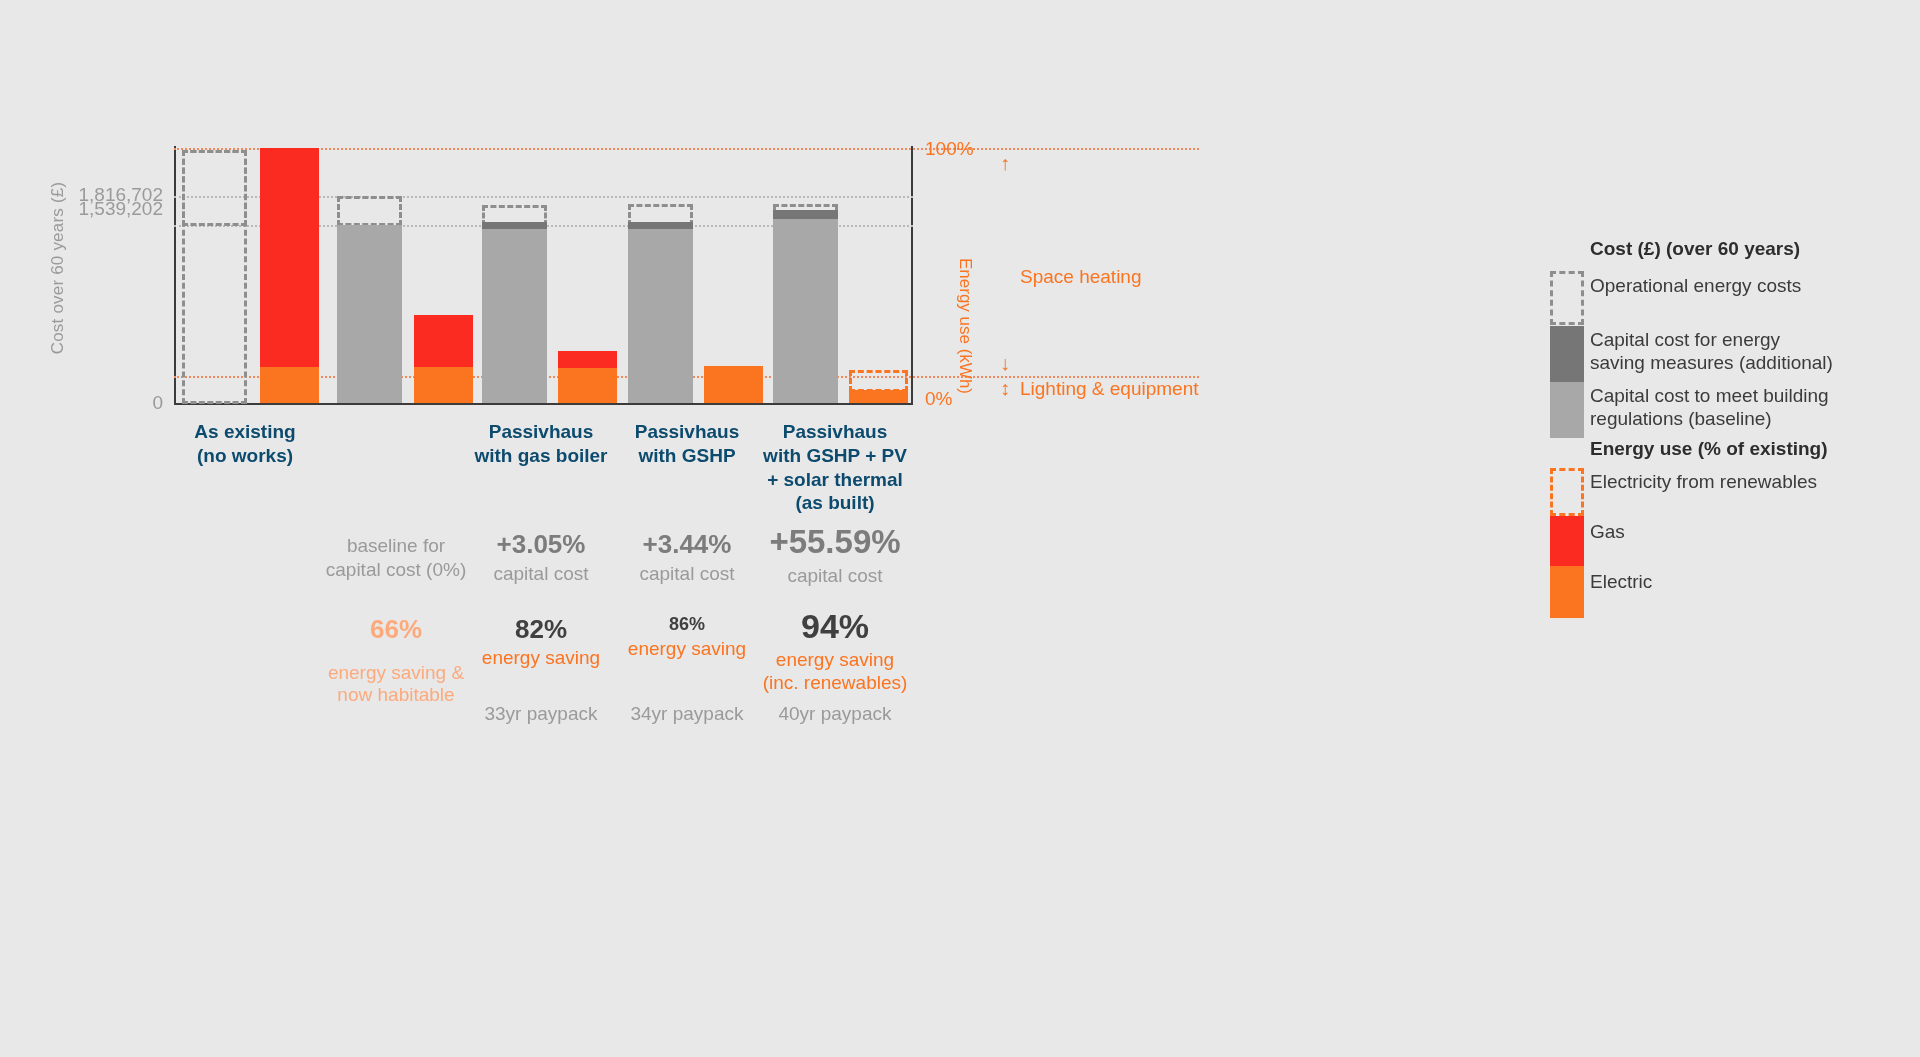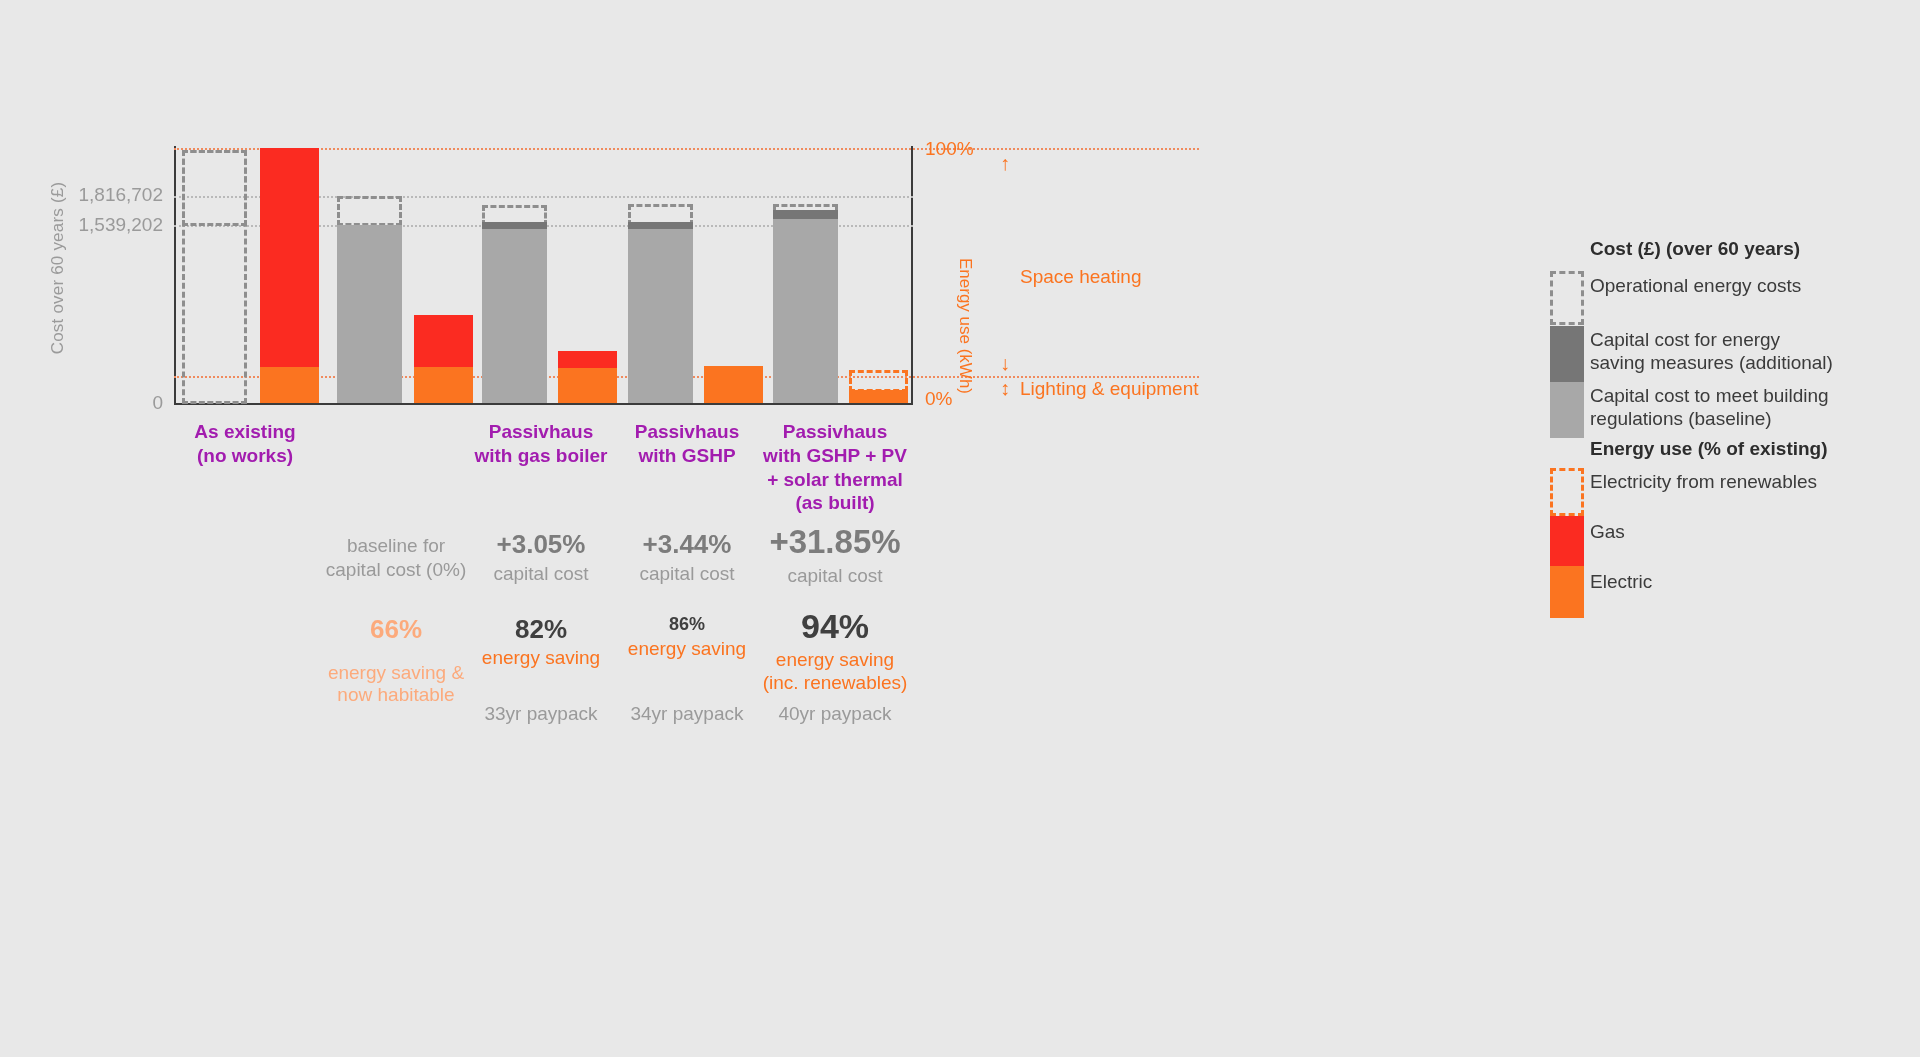--- a/index.html
+++ b/index.html
@@ -98,21 +98,21 @@
   .arrow-glyph{
     position:absolute;
     font-size:20px;
     color:#fb7420;
     line-height:1;
   }
 
   
   .cat-col{position:absolute;text-align:center;}
   .cat-title{
-    font-size:19px;font-weight:bold;color:#a21caf;
+    font-size:19px;font-weight:bold;color:#0c4a6e;
     line-height:1.25;
   }
   .note-grey{
     font-size:19px;color:#9a9a9a;line-height:1.25;
   }
   .capital-big{
     font-weight:bold;color:#7c7c7c;line-height:1.1;
   }
   .save-big{
     font-weight:bold;color:#404040;line-height:1.1;
@@ -140,21 +140,21 @@
   .sw-elec{background:#fb7420;}
 </style>
 </head>
 <body>
 
 <div class="stage">
 
   <div style="position:absolute;left:0px;top:0px;width:175px;height:410px;">
     <div class="ylabel-left">Cost over 60 years (£)</div>
     <div class="ytick" style="top:184px;right:12px;width:155px;">1,816,702</div>
-    <div class="ytick" style="top:214px;right:12px;width:155px;">1,539,202</div>
+    <div class="ytick" style="top:198px;right:12px;width:155px;">1,539,202</div>
     <div class="ytick" style="top:392px;right:12px;width:155px;">0</div>
   </div>
 
   <div class="axis-vline" style="left:174px;top:146px;height:258px;"></div>
 
   <div class="axis-hline" style="left:174px;top:403px;width:739px;"></div>
 
   <div class="axis-vline" style="left:911px;top:146px;height:258px;"></div>
 
   <div class="gridline-orange" style="left:174px;top:148px;width:1025px;"></div>
@@ -264,21 +264,21 @@
 
   <div class="cat-col" style="left:752px;top:420px;width:166px;">
     <div class="cat-title">
       <div>Passivhaus</div>
       <div>with GSHP + PV</div>
       <div>+ solar thermal</div>
       <div>(as built)</div>
     </div>
   </div>
   <div class="cat-col" style="left:748px;top:524px;width:174px;">
-    <div class="capital-big" style="font-size:33px;">+31.85%</div>
+    <div class="capital-big" style="font-size:33px;">+55.59%</div>
     <div class="note-grey" style="margin-top:4px;">capital cost</div>
   </div>
   <div class="cat-col" style="left:748px;top:608px;width:174px;">
     <div class="save-big" style="font-size:34px;">94%</div>
     <div class="save-sub" style="font-size:19px;margin-top:4px;">energy saving</div>
     <div class="save-sub" style="font-size:19px;">(inc. renewables)</div>
   </div>
   <div class="cat-col payback" style="left:748px;top:703px;width:174px;">40yr paypack</div>
 
   <div class="legend" style="left:1540px;top:238px;width:360px;">

